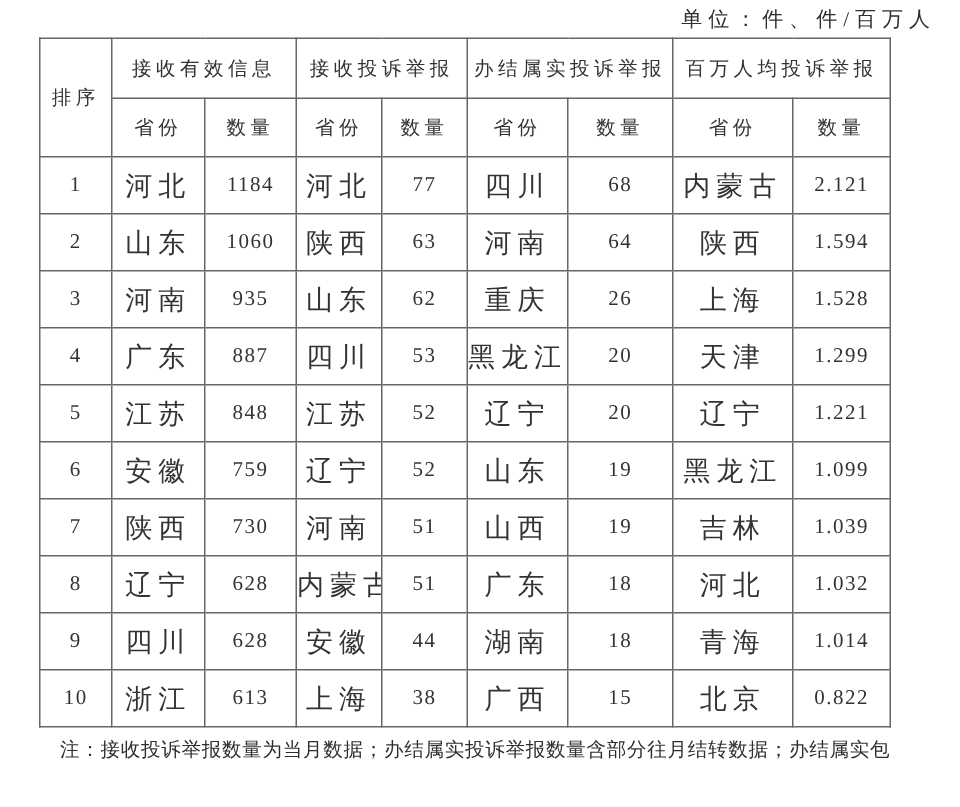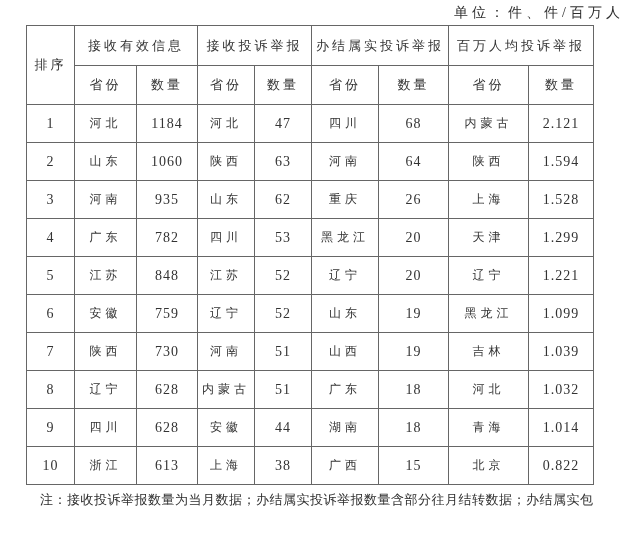--- a/index.html
+++ b/index.html
@@ -28,21 +28,21 @@
     text-align: center; vertical-align: middle;
     font-weight: normal;
     padding: 0;
     white-space: nowrap;
     overflow: hidden;
   }
   .rank-table thead tr.h1 th { height: 40px; }
   .rank-table thead tr.h2 th { height: 39px; font-family: Liberation Serif, serif; }
   .rank-table tbody td { height: 38px; }
 
-  .zh  { font-size: 12px; letter-spacing: 4px; color: #333333; }
+  .zh  { font-size: 18px; letter-spacing: 4px; color: #333333; }
   .zh-head { font-size: 13px; letter-spacing: 3px; color: #333333; }
   .num { font-size: 14px; letter-spacing: 1px; color: #333333; }
 
   .note {
     position: absolute; left: 40px; top: 490px;
     font-size: 13px; letter-spacing: 0.5px; line-height: 21px;
     color: #2e2e2e; white-space: nowrap; font-family: Liberation Mono, monospace;
   }
 </style>
 </head>
@@ -82,21 +82,21 @@
           <th class="zh-head">省份</th>
           <th class="zh-head">数量</th>
         </tr>
     </thead>
     <tbody id="table-body">
         <tr>
           <td class="num">1</td>
           <td class="zh">河北</td>
           <td class="num">1184</td>
           <td class="zh">河北</td>
-          <td class="num">47</td>
+          <td class="num">77</td>
           <td class="zh">四川</td>
           <td class="num">68</td>
           <td class="zh">内蒙古</td>
           <td class="num">2.121</td>
         </tr>
         <tr>
           <td class="num">2</td>
           <td class="zh">山东</td>
           <td class="num">1060</td>
           <td class="zh">陕西</td>
@@ -113,21 +113,21 @@
           <td class="zh">山东</td>
           <td class="num">62</td>
           <td class="zh">重庆</td>
           <td class="num">26</td>
           <td class="zh">上海</td>
           <td class="num">1.528</td>
         </tr>
         <tr>
           <td class="num">4</td>
           <td class="zh">广东</td>
-          <td class="num">782</td>
+          <td class="num">887</td>
           <td class="zh">四川</td>
           <td class="num">53</td>
           <td class="zh">黑龙江</td>
           <td class="num">20</td>
           <td class="zh">天津</td>
           <td class="num">1.299</td>
         </tr>
         <tr>
           <td class="num">5</td>
           <td class="zh">江苏</td>

